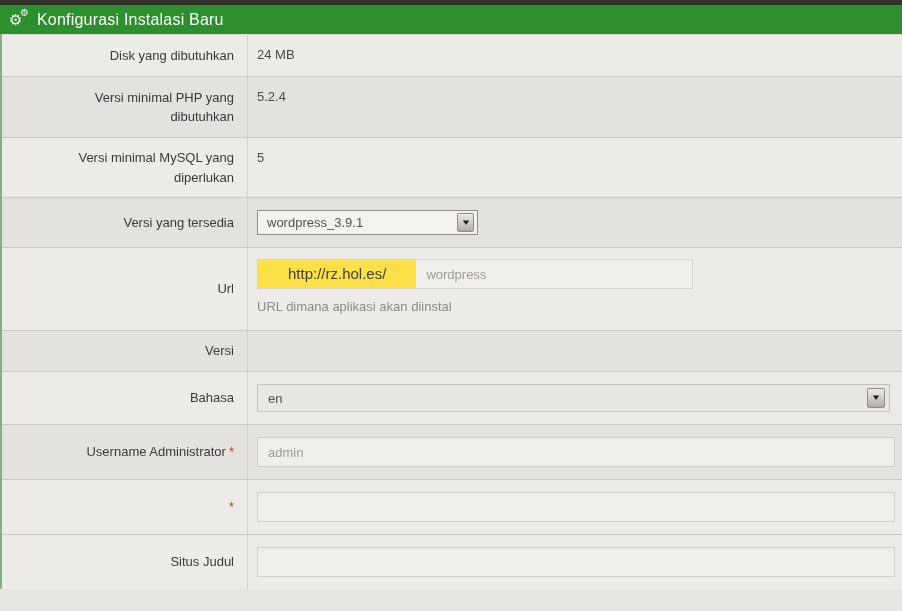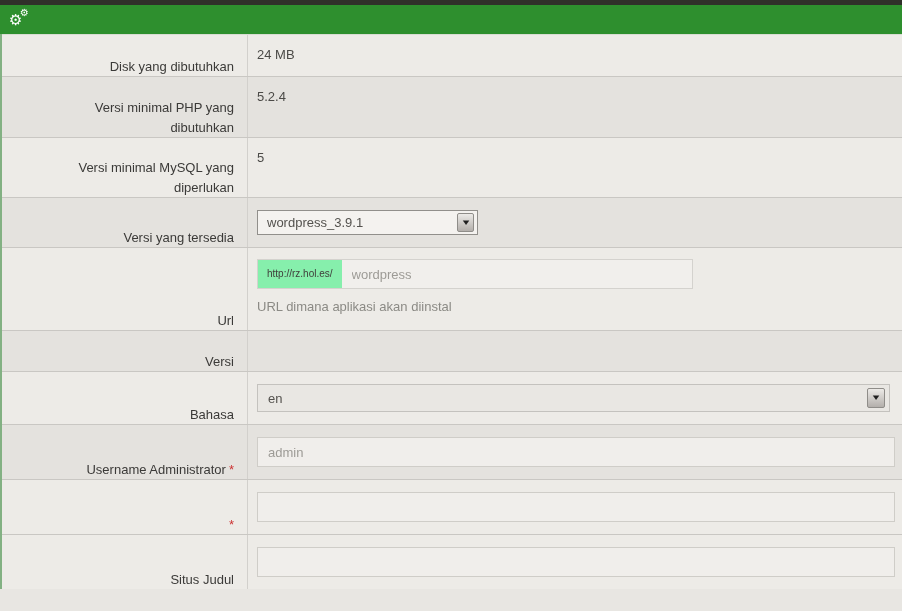--- a/index.html
+++ b/index.html
@@ -21,41 +21,41 @@
   .row { display:flex; width:100%; border-top:1px solid #c9c7c3; }
   .row.light { background:#edebe7; }
   .row.dark  { background:#e4e2de; }
   .r1 { height:42px; border-top:1px solid #d9ddd3; }
   .r2 { height:61px; } .r3 { height:60px; } .r4 { height:50px; }
   .r5 { height:83px; } .r6 { height:41px; } .r7 { height:53px; }
   .r8 { height:55px; } .r9 { height:55px; } .r10 { height:54px; }
   .r11 { height:55px; }
 
   .label-cell { width:246px; flex:0 0 246px; border-right:1px solid #d2d0cc;
-                display:flex; align-items:flex-end; justify-content:flex-end;
+                display:flex; align-items:center; justify-content:flex-end;
                 text-align:right; padding:0 13px 0 48px; color:#3b3a38;
                 font-size:13px; line-height:1.5; }
   .req { color:#cc3333; margin-left:3px; }
 
   .value-cell { flex:1; display:flex; align-items:center; padding-left:9px;
                 padding-right:7px; min-width:0; }
   .value-cell.top { align-items:flex-start; padding-top:12px; }
   .value-cell.block { display:block; padding-top:11px; }
   .value-text { font-size:13px; color:#4b4a47; }
 
   .text-input { width:100%; height:30px; background:#f0eeeb;
                 border:1px solid #cfcdc8; font-size:13px; color:#404040;
                 padding:0 10px; outline:none;
                 font-family:"Liberation Sans","DejaVu Sans",sans-serif; }
   .text-input::placeholder { color:#9d9b96; opacity:1; }
 
   .url-group { display:flex; width:436px; height:30px; background:#f1efec;
                border:1px solid #d4d2ce; }
-  .url-prefix { background:#86efac; color:#3f3e3b; font-size:10px;
-                line-height:28px; padding:0 9px; white-space:nowrap; }
+  .url-prefix { background:#fde047; color:#3f3e3b; font-size:15px;
+                line-height:28px; padding:0 30px; white-space:nowrap; }
   .url-input { flex:1; border:none; background:transparent; font-size:13px;
                color:#14532d; padding:0 10px; outline:none; min-width:0;
                font-family:"Liberation Sans","DejaVu Sans",sans-serif; }
   .url-input::placeholder { color:#9d9b96; opacity:1; }
   .help-text { margin-top:10px; font-size:13px; color:#8b8a85; }
 
   .select { position:relative; display:flex; align-items:center;
             font-size:13px; color:#54524e; cursor:default; }
   .select .sel-text { white-space:nowrap; overflow:hidden; }
   .sel-btn { position:absolute; display:flex; align-items:center;
@@ -76,20 +76,21 @@
 
 <div class="page">
 
   <div class="top-strip"></div>
 
   <div class="header">
     <span class="cogs">
       <span class="g1">⚙</span>
       <span class="g2">⚙</span>
     </span>
+    <span class="header-title">Konfigurasi Instalasi Baru</span>
   </div>
 
   <div class="form">
 
     <div class="row r1 light">
       <div class="label-cell">
         <span>Disk yang dibutuhkan</span>
       </div>
       <div class="value-cell top">
         <span class="value-text">24 MB</span>

